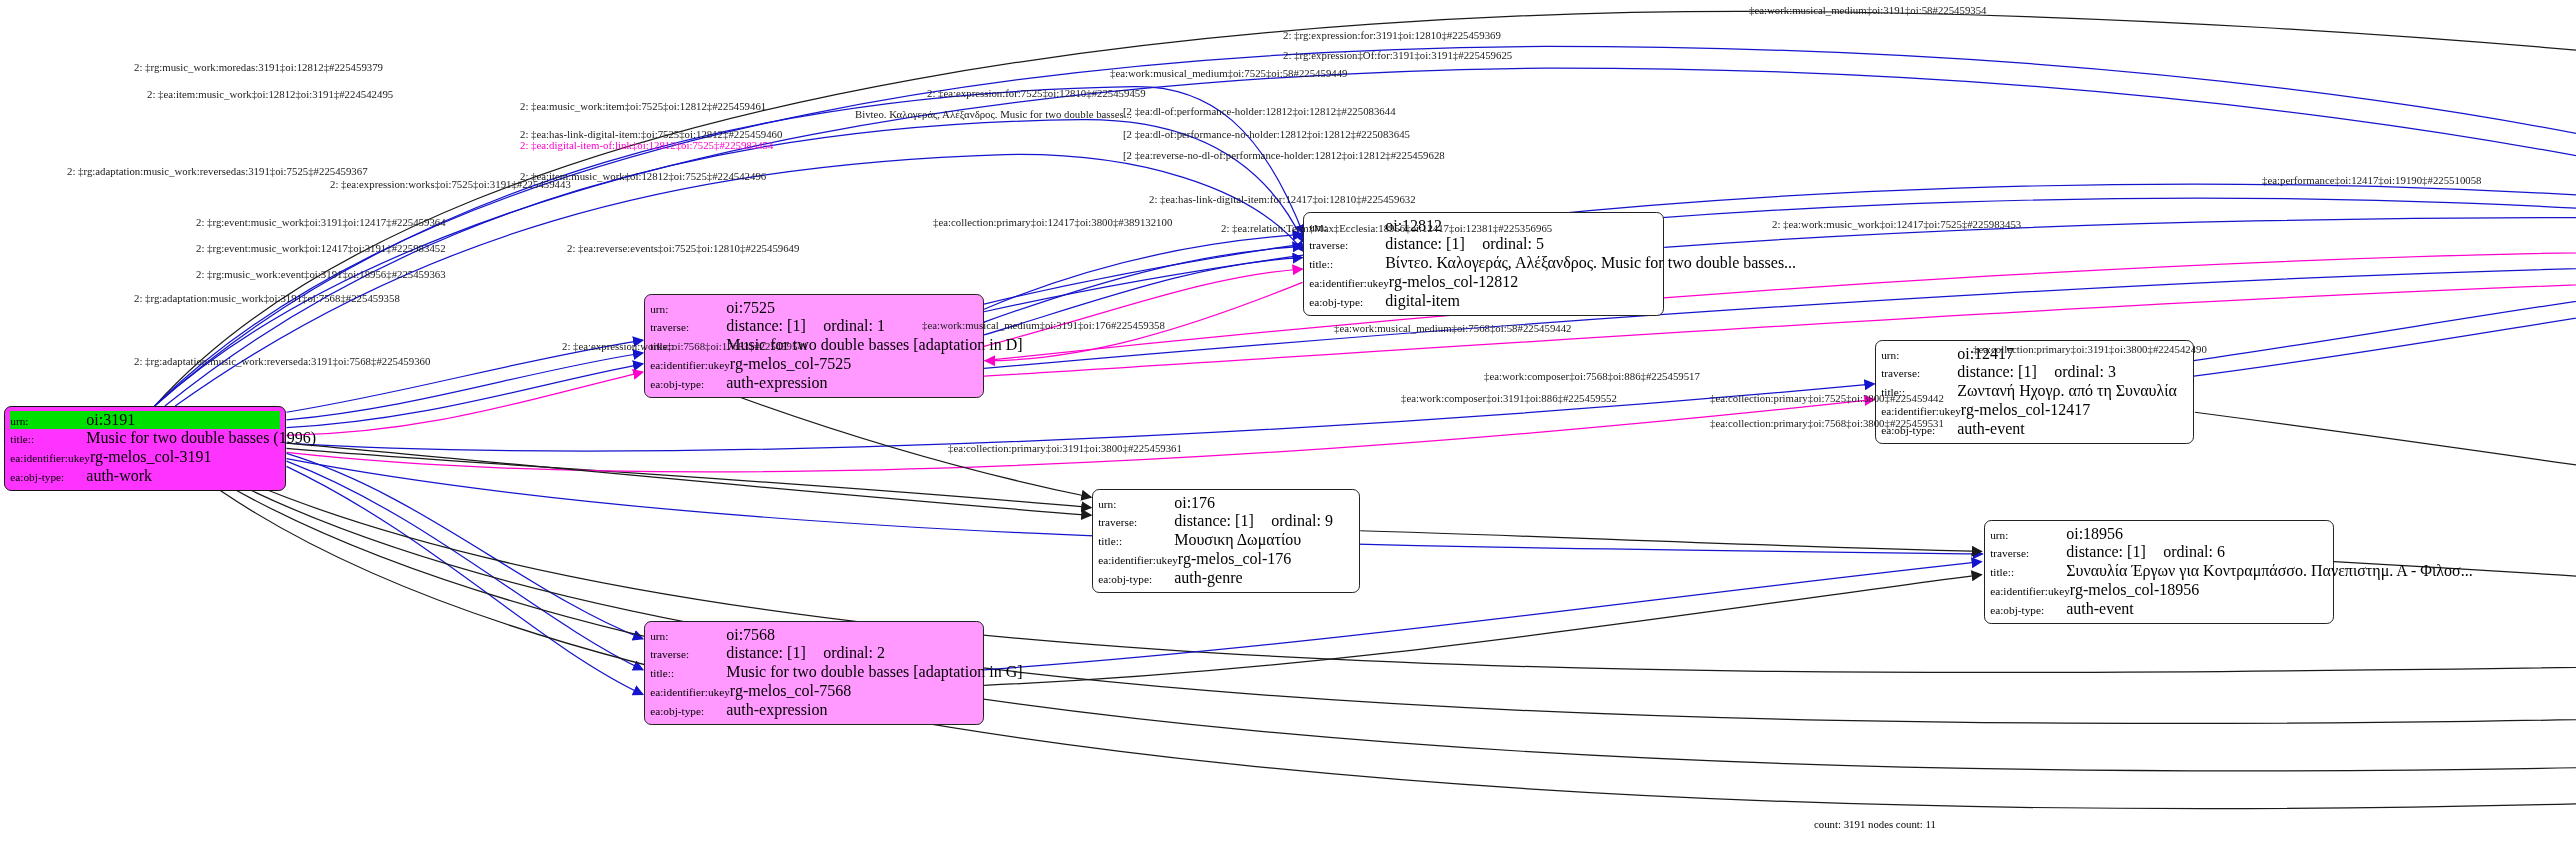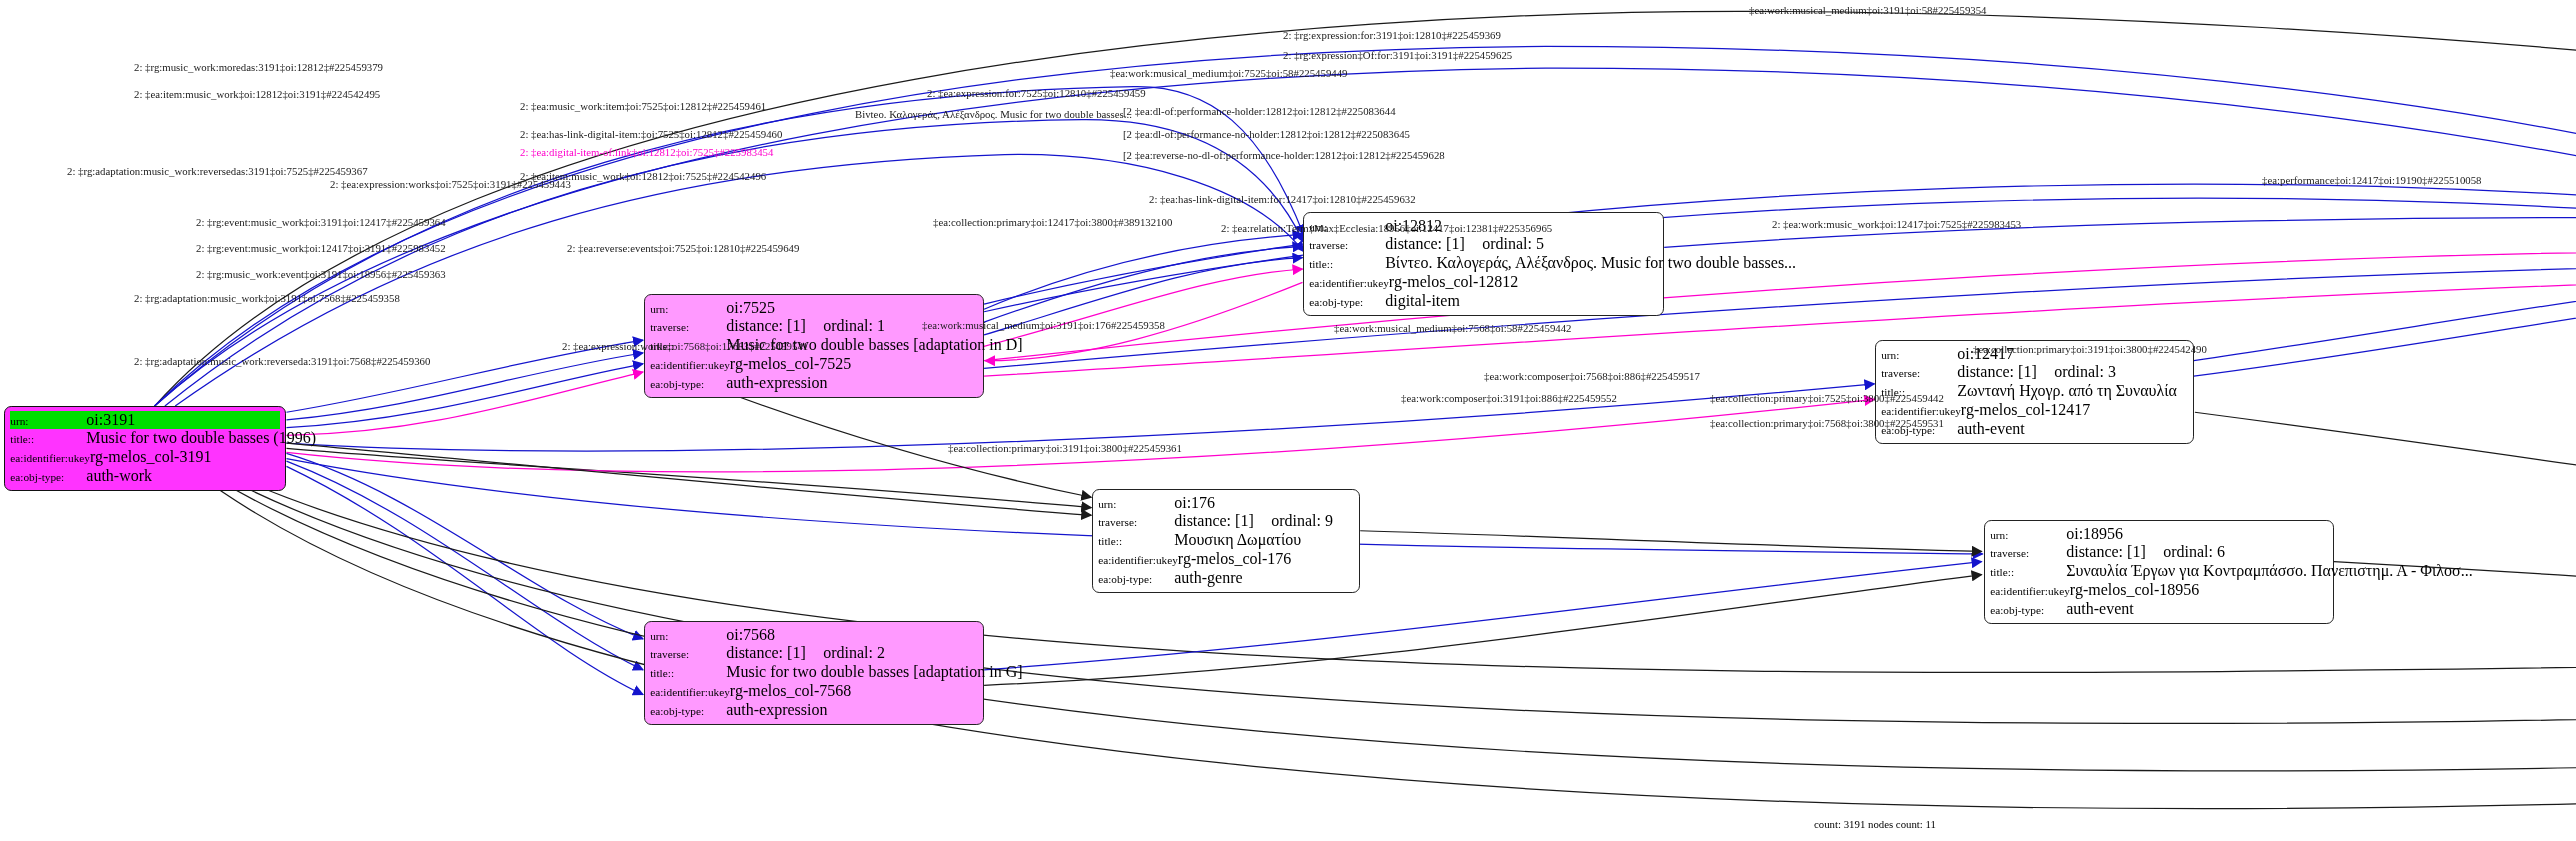--- a/index.html
+++ b/index.html
@@ -268,28 +268,28 @@
           <span class="v">auth-event</span>
         </div>
       </div>
     </div>
   <div id="label-host">
       <div class="elabel" style="left: 1749px; top: 4.1px; color: rgb(26, 26, 26);">‡ea:work:musical_medium‡oi:3191‡oi:58#225459354</div>
       <div class="elabel" style="left: 1283px; top: 29px; color: rgb(26, 26, 26);">2: ‡rg:expression:for:3191‡oi:12810‡#225459369</div>
       <div class="elabel" style="left: 1283px; top: 49px; color: rgb(26, 26, 26);">2: ‡rg:expression‡Of:for:3191‡oi:3191‡#225459625</div>
       <div class="elabel" style="left: 134px; top: 61px; color: rgb(26, 26, 26);">2: ‡rg:music_work:moredas:3191‡oi:12812‡#225459379</div>
       <div class="elabel" style="left: 1110px; top: 67px; color: rgb(26, 26, 26); font-family: Liberation Serif, serif;">‡ea:work:musical_medium‡oi:7525‡oi:58#225459449</div>
-      <div class="elabel" style="left: 134px; top: 88px; color: rgb(26, 26, 26);">2: ‡ea:item:music_work‡oi:12812‡oi:3191‡#224542495</div>
+      <div class="elabel" style="left: 147px; top: 88px; color: rgb(26, 26, 26);">2: ‡ea:item:music_work‡oi:12812‡oi:3191‡#224542495</div>
       <div class="elabel" style="left: 927px; top: 87px; color: rgb(26, 26, 26);">2: ‡ea:expression:for:7525‡oi:12810‡#225459459</div>
       <div class="elabel" style="left: 520px; top: 100px; color: rgb(26, 26, 26);">2: ‡ea:music_work:item‡oi:7525‡oi:12812‡#225459461</div>
       <div class="elabel" style="left: 855px; top: 108px; color: rgb(26, 26, 26);">Bivteo. Καλογεράς, Αλέξανδρος. Music for two double basses...</div>
       <div class="elabel" style="left: 1123px; top: 105px; color: rgb(26, 26, 26);">[2 ‡ea:dl-of:performance-holder:12812‡oi:12812‡#225083644</div>
       <div class="elabel" style="left: 520px; top: 128px; color: rgb(26, 26, 26);">2: ‡ea:has-link-digital-item:‡oi:7525‡oi:12812‡#225459460</div>
       <div class="elabel" style="left: 1123px; top: 128px; color: rgb(26, 26, 26);">[2 ‡ea:dl-of:performance-no-holder:12812‡oi:12812‡#225083645</div>
-      <div class="elabel" style="left: 520px; top: 146px; color: rgb(255, 0, 204);">2: ‡ea:digital-item-of:link‡oi:12812‡oi:7525‡#225983454</div>
+      <div class="elabel" style="left: 520px; top: 139px; color: rgb(255, 0, 204);">2: ‡ea:digital-item-of:link‡oi:12812‡oi:7525‡#225983454</div>
       <div class="elabel" style="left: 1123px; top: 149px; color: rgb(26, 26, 26);">[2 ‡ea:reverse-no-dl-of:performance-holder:12812‡oi:12812‡#225459628</div>
       <div class="elabel" style="left: 67px; top: 165px; color: rgb(26, 26, 26);">2: ‡rg:adaptation:music_work:reversedas:3191‡oi:7525‡#225459367</div>
       <div class="elabel" style="left: 520px; top: 170px; color: rgb(26, 26, 26);">2: ‡ea:item:music_work‡oi:12812‡oi:7525‡#224542496</div>
       <div class="elabel" style="left: 330px; top: 178px; color: rgb(26, 26, 26);">2: ‡ea:expression:works‡oi:7525‡oi:3191‡#225459443</div>
       <div class="elabel" style="left: 2262px; top: 174px; color: rgb(26, 26, 26);">‡ea:performance‡oi:12417‡oi:19190‡#225510058</div>
       <div class="elabel" style="left: 1149px; top: 193px; color: rgb(26, 26, 26);">2: ‡ea:has-link-digital-item:for:12417‡oi:12810‡#225459632</div>
       <div class="elabel" style="left: 1772px; top: 218px; color: rgb(26, 26, 26);">2: ‡ea:work:music_work‡oi:12417‡oi:7525‡#225983453</div>
       <div class="elabel" style="left: 196px; top: 216px; color: rgb(26, 26, 26);">2: ‡rg:event:music_work‡oi:3191‡oi:12417‡#225459364</div>
       <div class="elabel" style="left: 933px; top: 216px; color: rgb(26, 26, 26);">‡ea:collection:primary‡oi:12417‡oi:3800‡#389132100</div>
       <div class="elabel" style="left: 196px; top: 242px; color: rgb(26, 26, 26);">2: ‡rg:event:music_work‡oi:12417‡oi:3191‡#225983452</div>

